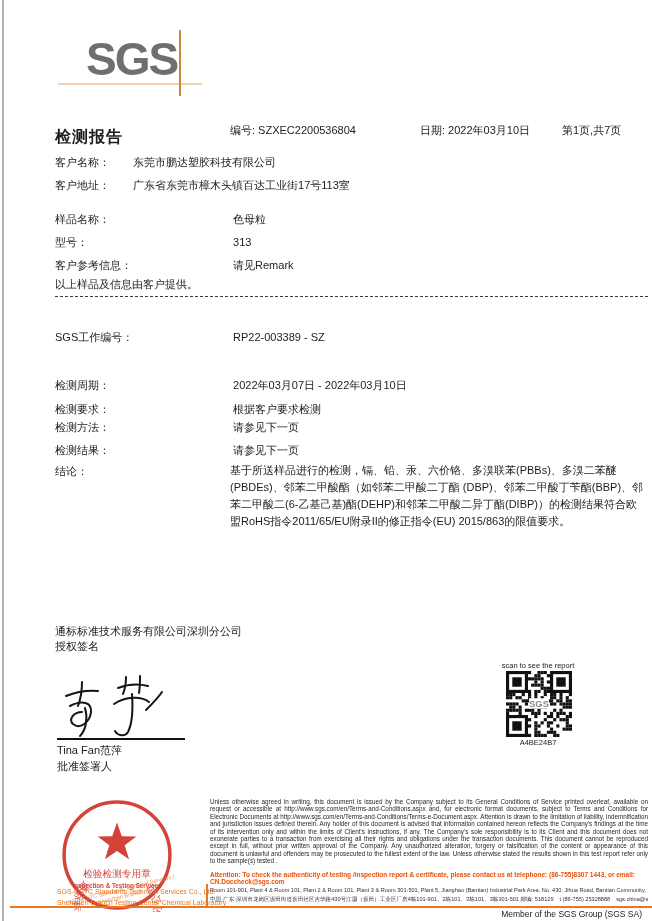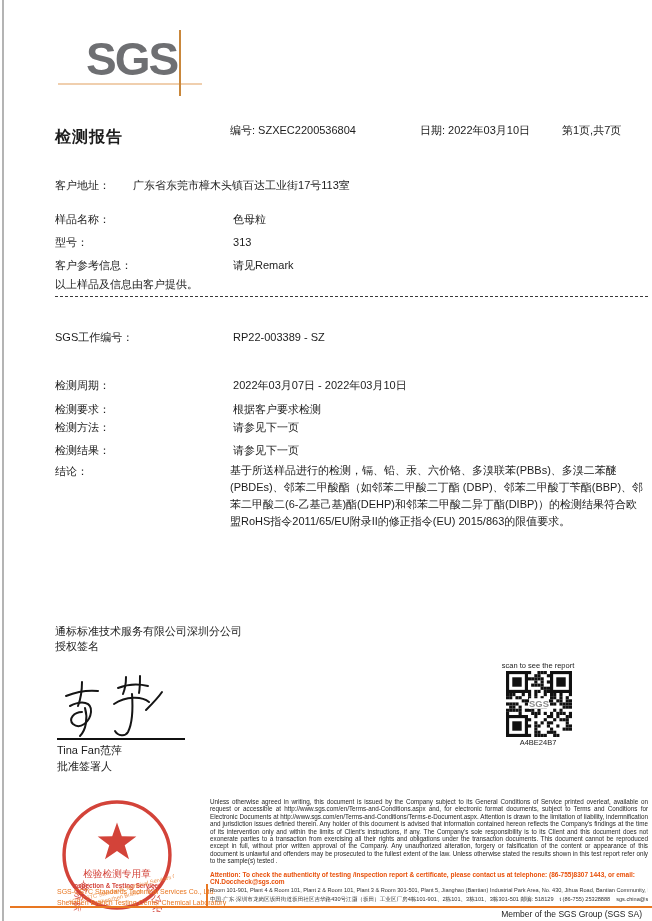--- a/index.html
+++ b/index.html
@@ -60,20 +60,24 @@
 
   <div class="abs logo-text">SGS</div>
   <div class="abs logo-hline"></div>
   <div class="abs logo-vline"></div>
 
   <div class="abs doc-title">检测报告</div>
   <div class="abs hdr hdr-no">编号: SZXEC2200536804</div>
   <div class="abs hdr hdr-date">日期: 2022年03月10日</div>
   <div class="abs hdr hdr-pages">第1页,共7页</div>
 
+  <div class="row" style="top:155px">
+    <span class="lbl w-client">客户名称：</span>
+    <span>东莞市鹏达塑胶科技有限公司</span>
+  </div>
   <div class="row" style="top:178px">
     <span class="lbl w-client">客户地址：</span>
     <span>广东省东莞市樟木头镇百达工业街17号113室</span>
   </div>
 
   <div class="row" style="top:212px">
     <span class="lbl w-wide">样品名称：</span>
     <span>色母粒</span>
   </div>
   <div class="row" style="top:235px">

